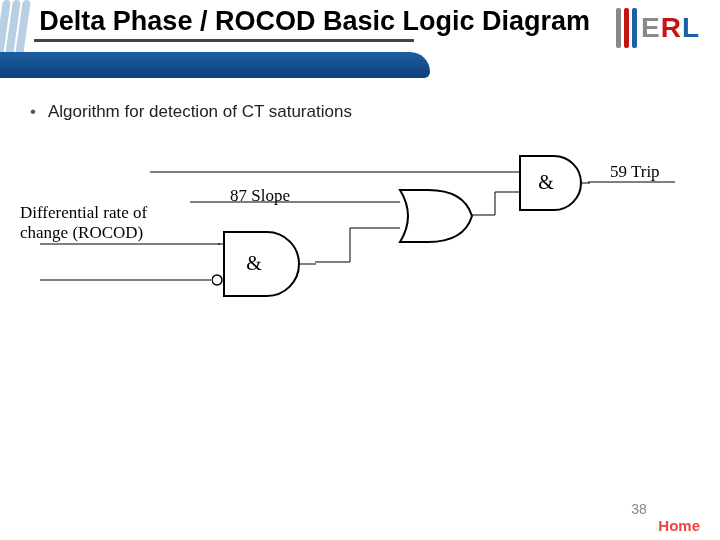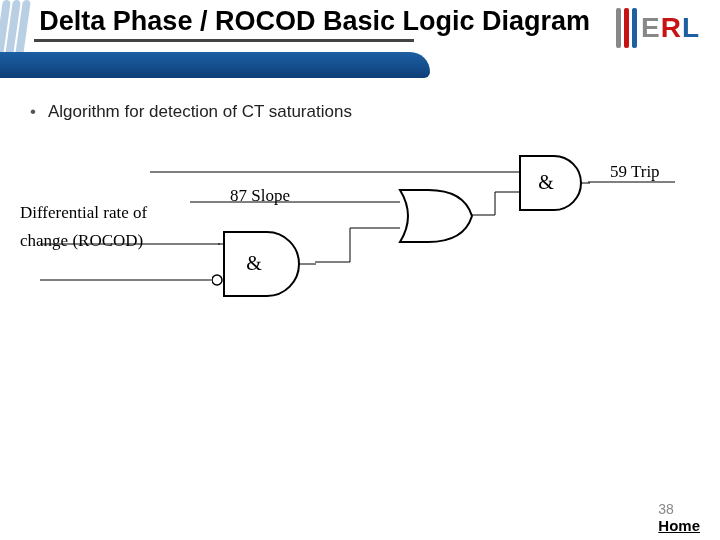--- a/index.html
+++ b/index.html
@@ -40,21 +40,21 @@
 
   
   .diagram { position: absolute; top: 150px; left: 40px; width: 640px; height: 200px; font-family: 'Times New Roman', serif; font-size: 17px; color: #000; }
   .d-label { position: absolute; }
   .gate { position: absolute; }
   .gate svg { display: block; }
 
   
   .footer { position: absolute; bottom: 6px; right: 20px; text-align: left; font-size: 15px; }
   .footer .page { color: #888; font-size: 14px; }
-  .footer .home { color: #000000; font-weight: bold; text-decoration: underline; cursor: pointer; }
+  .footer .home { color: #ef4444; font-weight: bold; cursor: pointer; margin-left: 27px; }
 </style>
 </head>
 <body>
 
 <div class="stripes">
   <div class="stripe s1"></div>
   <div class="stripe s2"></div>
   <div class="stripe s3"></div>
 </div>
 
@@ -79,21 +79,21 @@
 
 <div class="bullet">
   <span class="dot">•</span>
   <span>Algorithm for detection of CT saturations</span>
 </div>
 
 <div class="diagram">
   
   <div class="d-label" style="left:190px; top:0px;margin-top:36px;">87 Slope</div>
   <div class="d-label" style="left:-20px; top:53px; text-align:left;">Differential rate of</div>
-  <div class="d-label" style="left:-20px; top:73px; text-align:left;margin-top:8px;">change (ROCOD)</div>
+  <div class="d-label" style="left:-20px; top:73px; text-align:left;">change (ROCOD)</div>
   <div class="d-label" style="left:570px; top:12px;">59 Trip</div>
   <div class="d-label" style="left:380px; top:55px; font-family:'Times New Roman', serif;">OR</div>
 
   
   <svg width="640" height="170">
 
     <line x1="110" y1="22" x2="480" y2="22" stroke="#000" stroke-width="1"></line>
 
     <line x1="150" y1="52" x2="360" y2="52" stroke="#000" stroke-width="1"></line>
 

